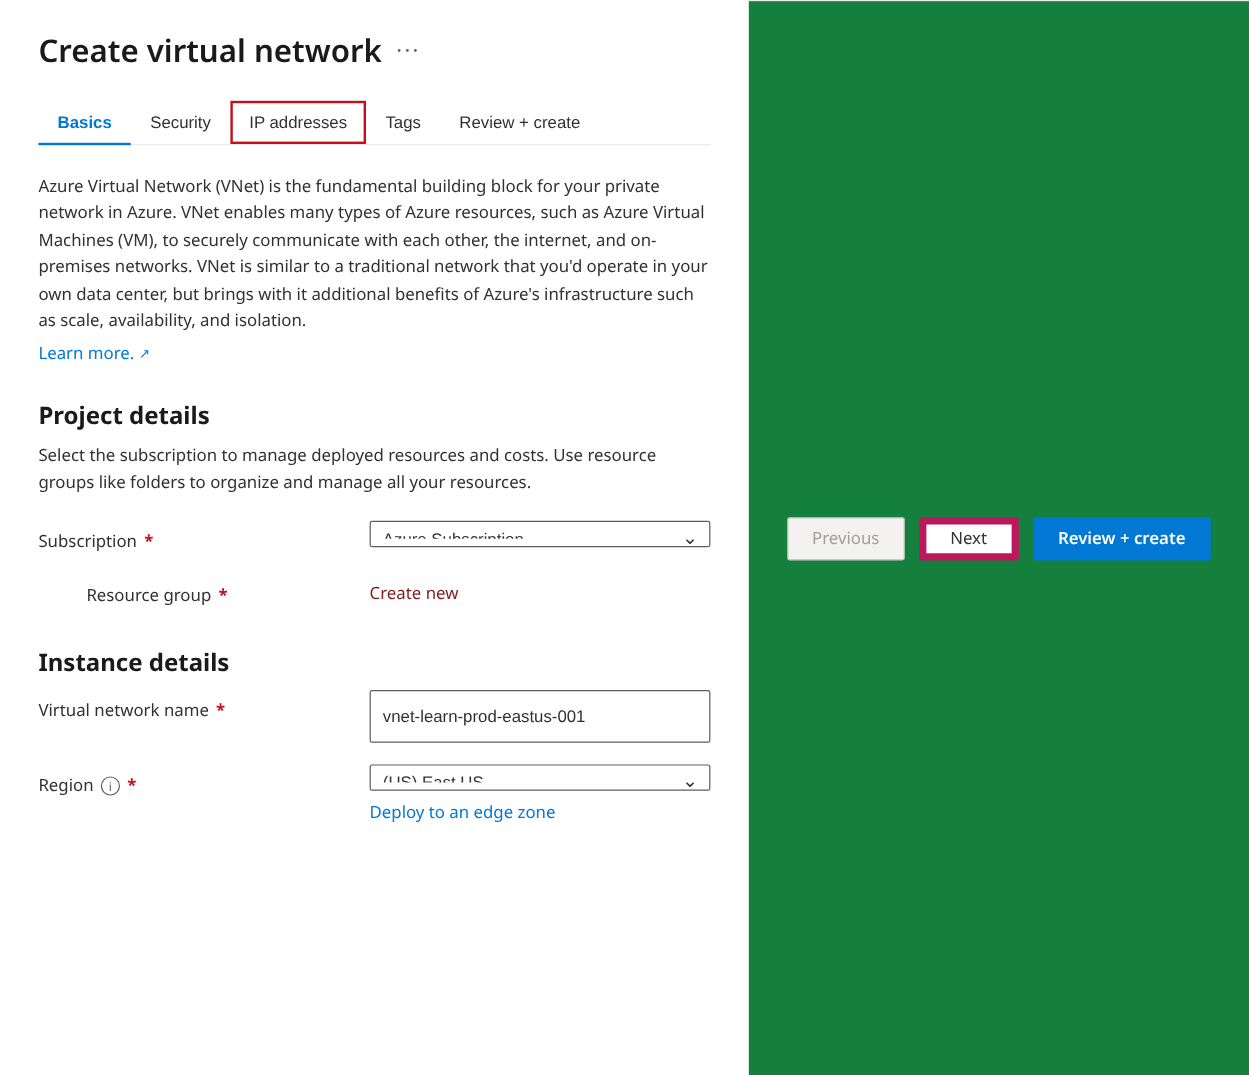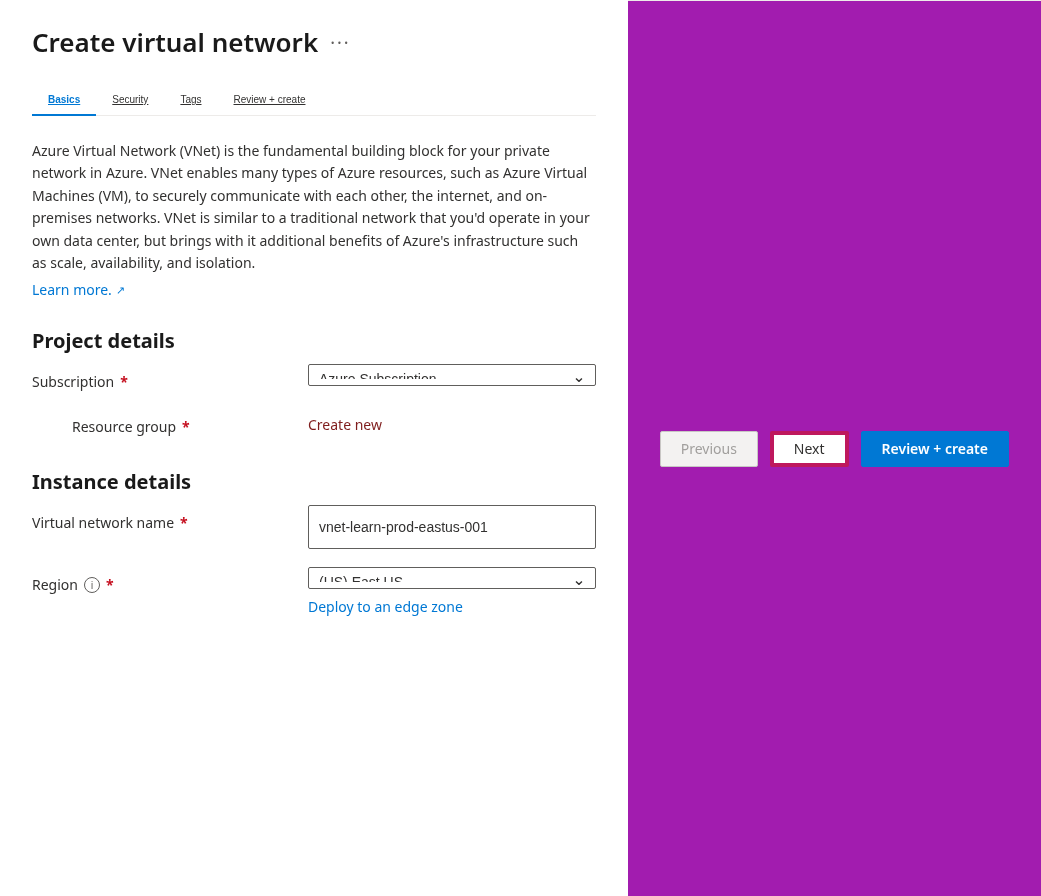--- a/index.html
+++ b/index.html
@@ -48,27 +48,26 @@
       display: flex;
       align-items: flex-end;
       border-bottom: 1px solid #edebe9;
       margin-bottom: 24px;
       gap: 0;
     }
 
     .tab {
       padding: 10px 16px;
       cursor: pointer;
-      font-size: 10px;
+      font-size: 14px;
       color: #323130;
       border: none;
       background: none;
       position: relative;
       white-space: nowrap;
-      text-decoration: underline;
     }
 
     .tab.active {
       color: #0078d4;
       font-weight: 600;
     }
 
     .tab.active::after {
       content: '';
       position: absolute;
@@ -236,21 +235,21 @@
       margin-top: 6px;
     }
 
     
     .footer {
       border-top: 1px solid #edebe9;
       padding: 16px 32px;
       display: flex;
       gap: 12px;
       align-items: center;
-      background: #a21caf;
+      background: #15803d;
     }
 
     .btn {
       padding: 8px 20px;
       font-size: 14px;
       border-radius: 2px;
       cursor: pointer;
       font-family: inherit;
       height: 36px;
       display: inline-flex;
@@ -260,21 +259,21 @@
 
     .btn-disabled {
       background: #f3f2f1;
       border: 1px solid #c8c6c4;
       color: #a19f9d;
       cursor: not-allowed;
     }
 
     .btn-secondary {
       background: #ffffff;
-      border: 4px solid #be185d;
+      border: 6px solid #be185d;
       color: #323130;
       text-align: right;
     }
 
     .btn-primary {
       background: #0078d4;
       border: 1px solid #0078d4;
       color: #ffffff;
       font-weight: 600;
     }
@@ -289,39 +288,43 @@
       <h1 class="page-title">Create virtual network</h1>
       <span class="more-icon">···</span>
     </div>
 
     <div class="tabs-container">
       <button class="tab active">
         <span>Basics</span>
       </button>
       <button class="tab">
         <span>Security</span>
+      </button>
+      <button class="tab highlighted">
+        <span>IP addresses</span>
       </button>
       <button class="tab">
         <span>Tags</span>
       </button>
       <button class="tab">
         <span>Review + create</span>
       </button>
     </div>
 
     <div class="description-section">
       <p class="description-text">Azure Virtual Network (VNet) is the fundamental building block for your private network in Azure. VNet enables many types of Azure resources, such as Azure Virtual Machines (VM), to securely communicate with each other, the internet, and on-premises networks. VNet is similar to a traditional network that you'd operate in your own data center, but brings with it additional benefits of Azure's infrastructure such as scale, availability, and isolation.</p>
       <a href="#" class="learn-more-link">
         <span>Learn more.</span>
         <span class="external-icon">↗</span>
       </a>
     </div>
 
     <div class="form-section">
       <h2 class="section-header">Project details</h2>
+      <p class="section-description">Select the subscription to manage deployed resources and costs. Use resource groups like folders to organize and manage all your resources.</p>
 
       <div class="form-row">
         <div class="form-label-container">
           <span class="form-label">Subscription</span>
           <span class="required-star">*</span>
         </div>
         <div class="form-control-container">
           <div class="select-wrapper">
             <select class="select-control">
               <option>Azure Subscription</option>

